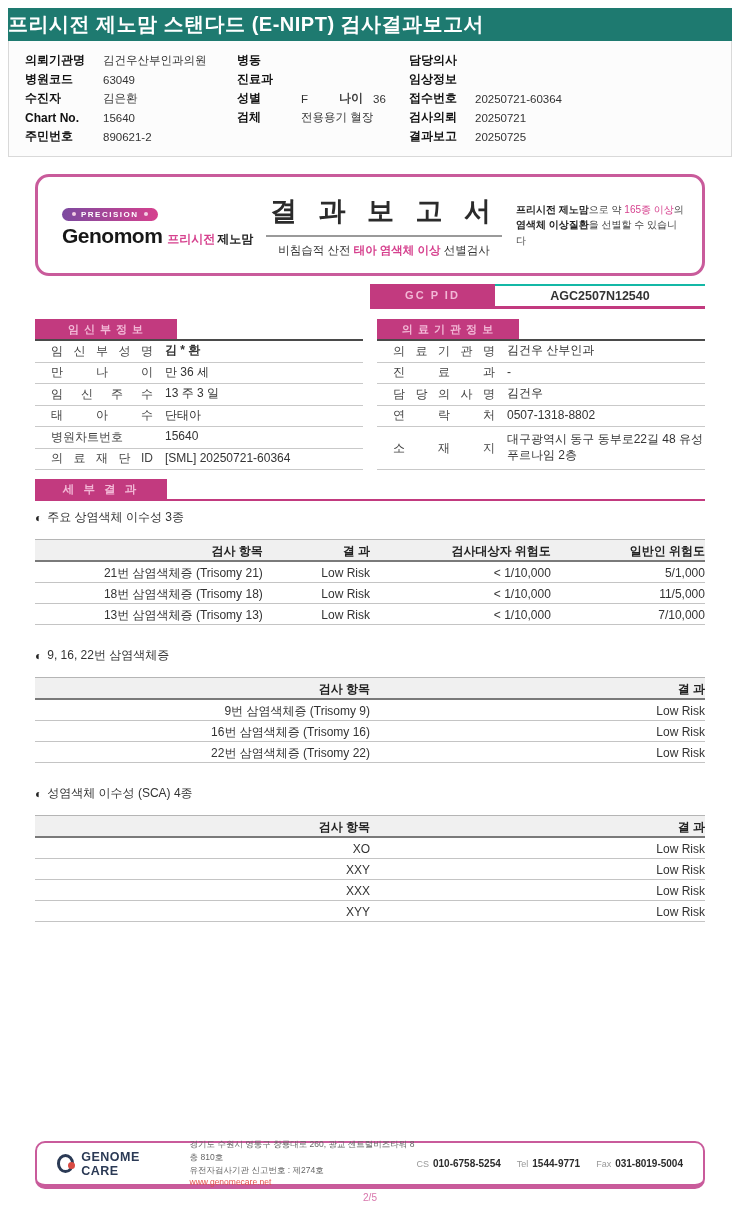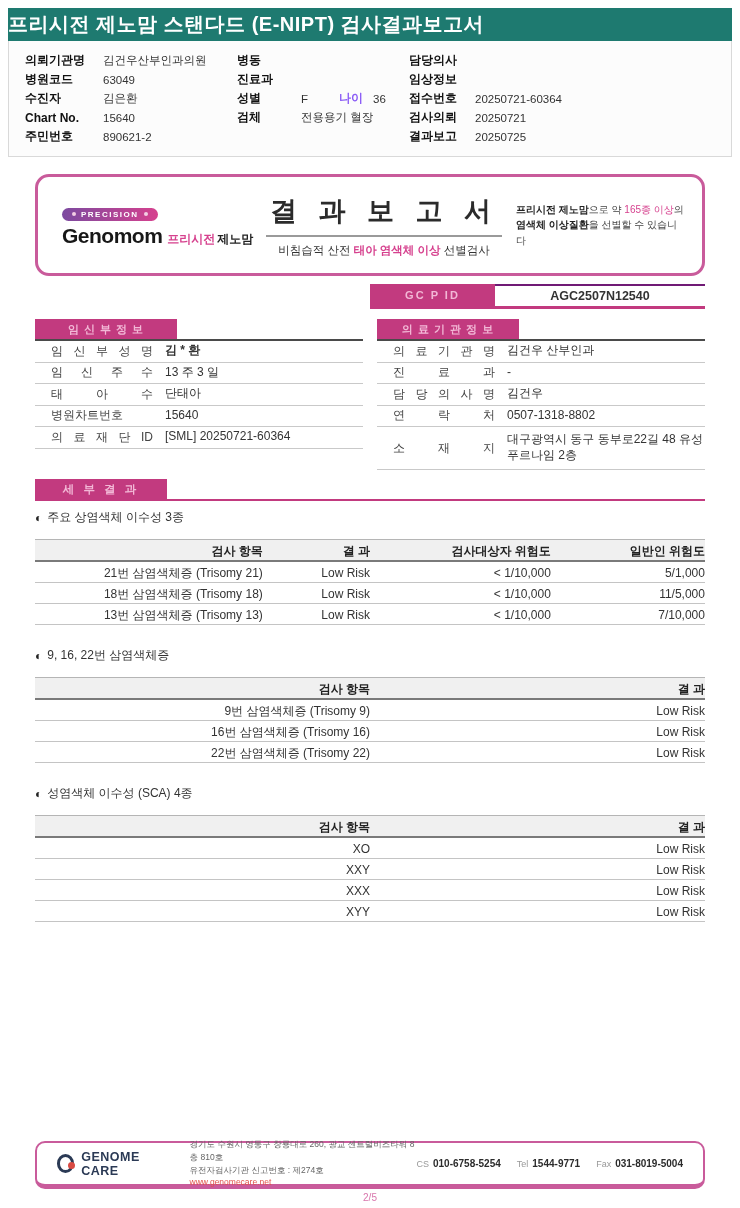--- a/index.html
+++ b/index.html
@@ -13,21 +13,21 @@
 
   
   .infobox { margin:0 8px; background:#fcfcfc; border:1px solid #d9d9d9; border-top:none;
     padding:10px 16px 10px; display:flex; font-size:11.5px; }
   .icol { display:flex; flex-direction:column; }
   .icol1 { width:212px; } .icol2 { width:172px; } .icol3 { flex:1; }
   .irow { display:flex; height:19px; align-items:center; }
   .ilbl { font-weight:700; color:#111; font-size:12px; }
   .icol1 .ilbl { width:78px; } .icol2 .ilbl { width:64px; } .icol3 .ilbl { width:66px; }
   .ival { color:#333; }
-  .ilbl2 { font-weight:700; color:#8b5cf6; font-size:12px; width:34px; }
+  .ilbl2 { font-weight:700; color:#404040; font-size:12px; width:34px; }
   .ival1 { width:38px; }
 
   
   .doc { width:670px; margin:17px auto 0; }
 
   
   .strip { height:102px; border:3px solid #C95B9B; border-radius:14px;
     display:flex; align-items:center; padding:0 18px 0 24px; background:#fff; }
   .brandblk { width:190px; }
   .precision-pill { display:inline-block; background:linear-gradient(90deg,#7C4AA0,#D6418E);
@@ -45,21 +45,21 @@
     letter-spacing:7px; padding:0 4px 6px; border-bottom:2px solid #9a9a9a; }
   .rpt-sub { margin-top:6px; font-size:11.5px; color:#333; }
   .pink { color:#D6418E; }
   .noteblk { width:168px; font-size:10px; line-height:1.55; color:#444; }
   .noteblk b { color:#222; }
 
   
   .gcrow { margin:8px 0 0 auto; width:335px; display:flex; border-bottom:3px solid #C23A7F; }
   .gclbl { width:125px; height:22px; background:#C23A7F; color:#F2B8D6;
     font-size:11px; font-weight:700; letter-spacing:2px; text-align:center; line-height:22px; }
-  .gcval { flex:1; border-top:2px solid #701a75; text-align:center; font-size:12.5px;
+  .gcval { flex:1; border-top:2px solid #14b8a6; text-align:center; font-size:12.5px;
     font-weight:700; color:#333; line-height:20px; }
 
   
   .pairwrap { margin-top:10px; display:flex; justify-content:space-between; }
   .ptable { width:328px; }
   .phdr { width:142px; height:20px; background:#C23A7F; color:#F2B8D6; font-size:11px;
     font-weight:700; text-align:center; line-height:20px; letter-spacing:1px; }
   .pbody { border-top:2px solid #4a4a4a; }
   .prow { display:flex; align-items:center; min-height:21.5px; border-bottom:1px solid #c9c9c9; }
   .plbl { width:118px; padding-left:16px; font-size:12px; color:#444;
@@ -204,20 +204,24 @@
 
     <div class="pairwrap">
       <div class="ptable">
         <div class="phdr">임 신 부 정 보</div>
         <div class="pbody">
           <div class="prow">
               <span class="plbl">임 신 부 성 명</span>
               <span class="pval bold">김 * 환</span>
             </div>
           <div class="prow">
+              <span class="plbl">만 나 이</span>
+              <span class="pval">만 36 세</span>
+            </div>
+          <div class="prow">
               <span class="plbl">임 신 주 수</span>
               <span class="pval">13 주 3 일</span>
             </div>
           <div class="prow">
               <span class="plbl">태 아 수</span>
               <span class="pval">단태아</span>
             </div>
           <div class="prow">
               <span class="plbl">병원차트번호</span>
               <span class="pval">15640</span>

